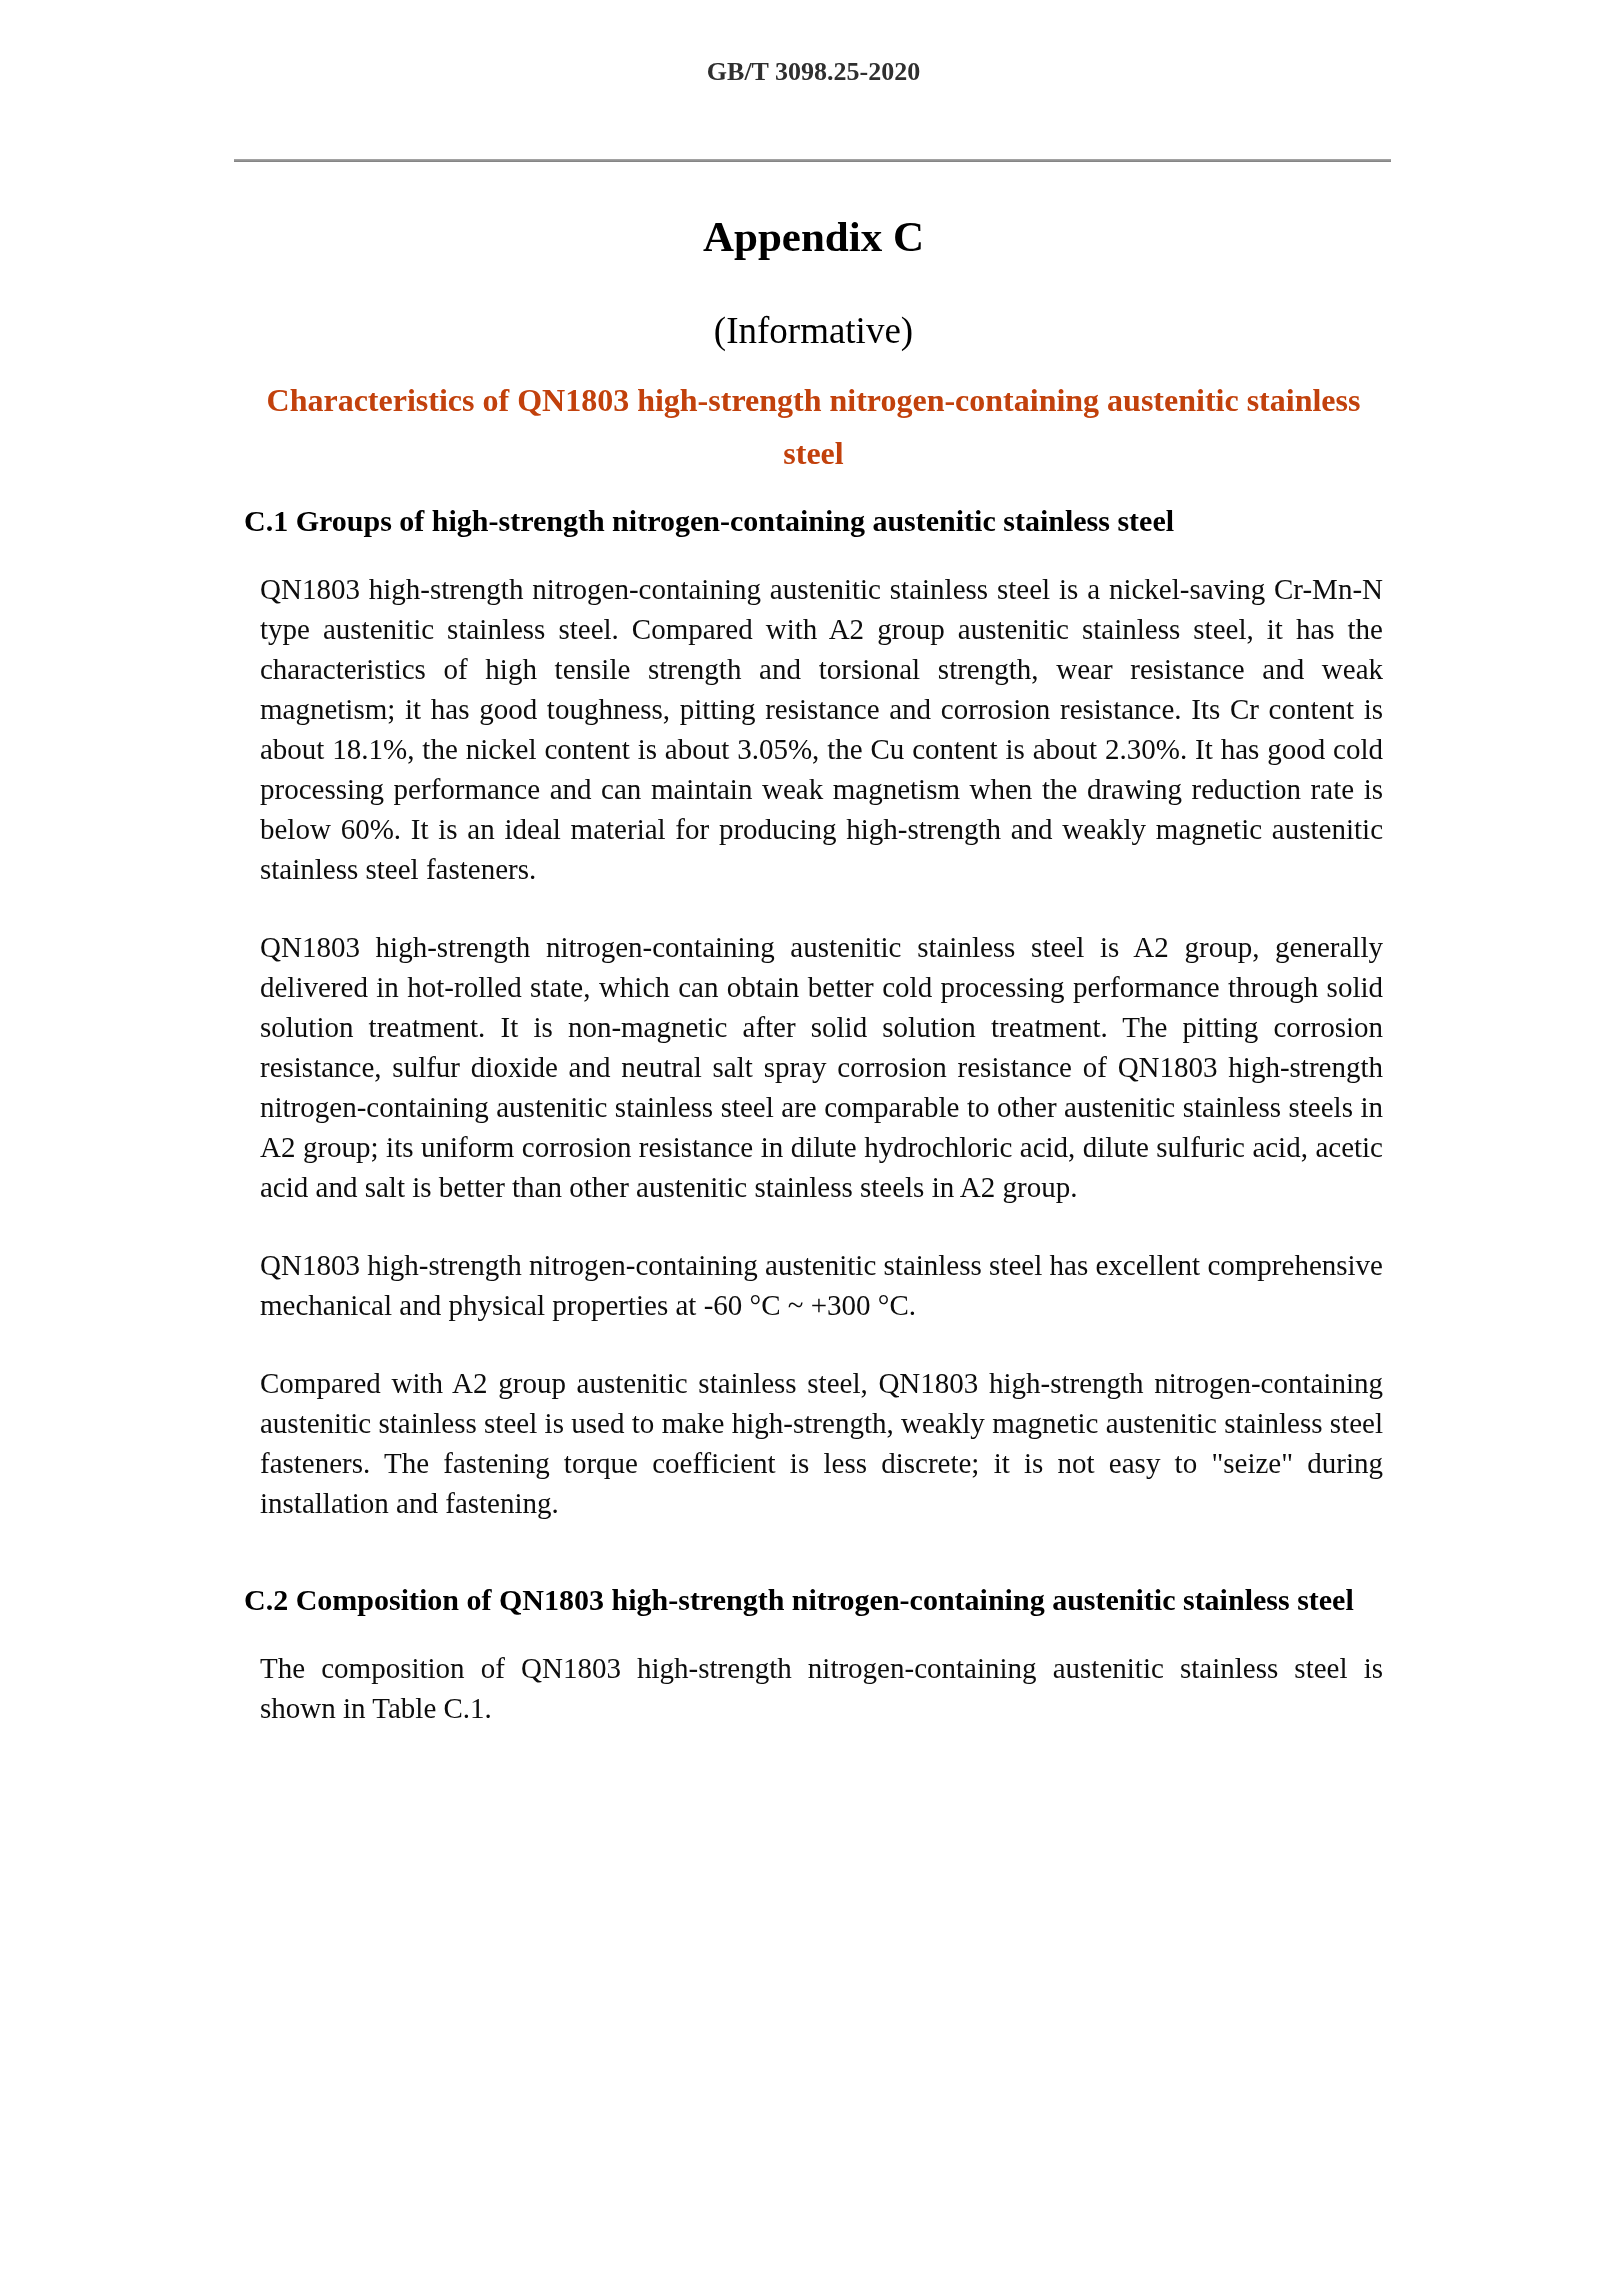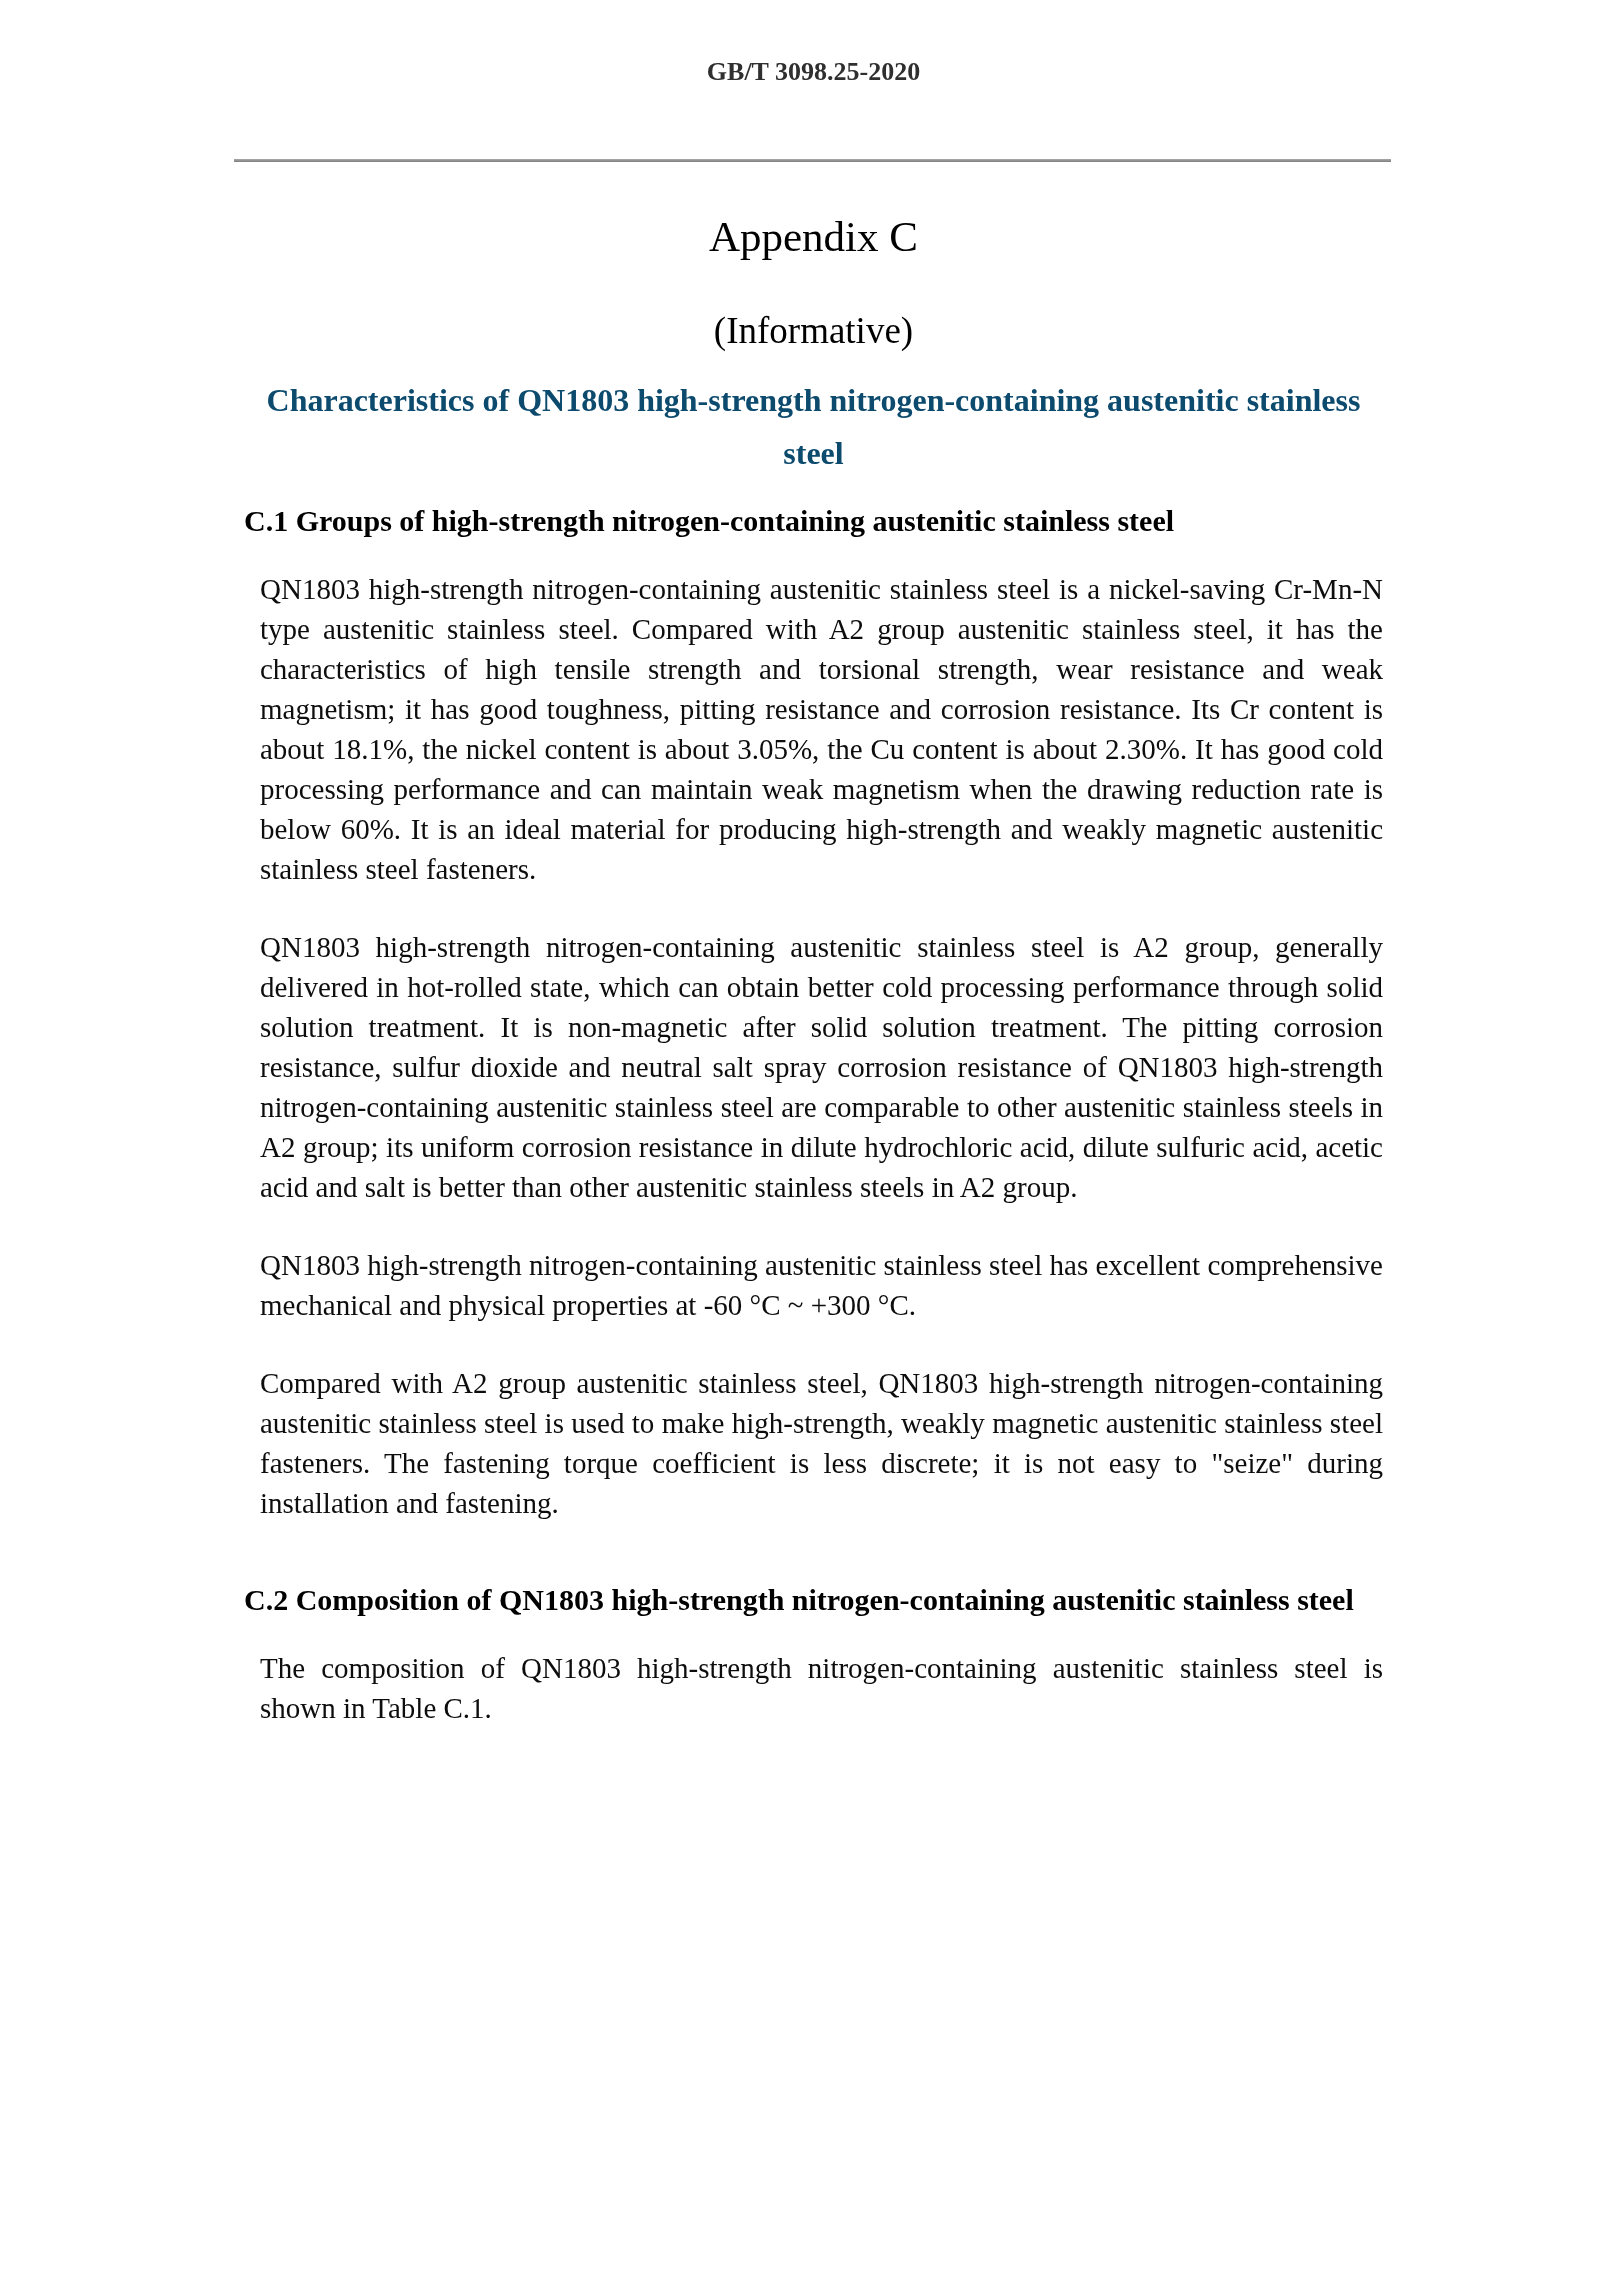--- a/index.html
+++ b/index.html
@@ -37,38 +37,38 @@
     margin-top: 71px;
     margin-left: -10px;
     margin-right: -8.3px;
     background: linear-gradient(#a9a9a9, #7e7e7e);
   }
   h1.appendix-title {
     margin: 50px 0 0 0;
     text-align: center;
     font-size: 43px;
     line-height: 50px;
-    font-weight: normal;
+    font-weight: bold;
     color: #000;
   }
   h2.appendix-subtitle {
     margin: 47px 0 0 0;
     text-align: center;
     font-size: 37px;
     line-height: 43px;
     font-weight: normal;
     color: #000;
   }
   h3.appendix-heading {
     margin: 22px 0 0 0;
     text-align: center;
     font-size: 32px;
     line-height: 53px;
     font-weight: bold;
-    color: #0c4a6e;
+    color: #c2410c;
   }
   h4.section-heading {
     font-size: 30px;
     line-height: 42px;
     font-weight: bold;
     color: #000;
     text-align: left;
   }
   h4.c1 { margin: 20px 0 0 0; }
   h4.c2 { margin: 52px 0 0 0; line-height: 50px; }

